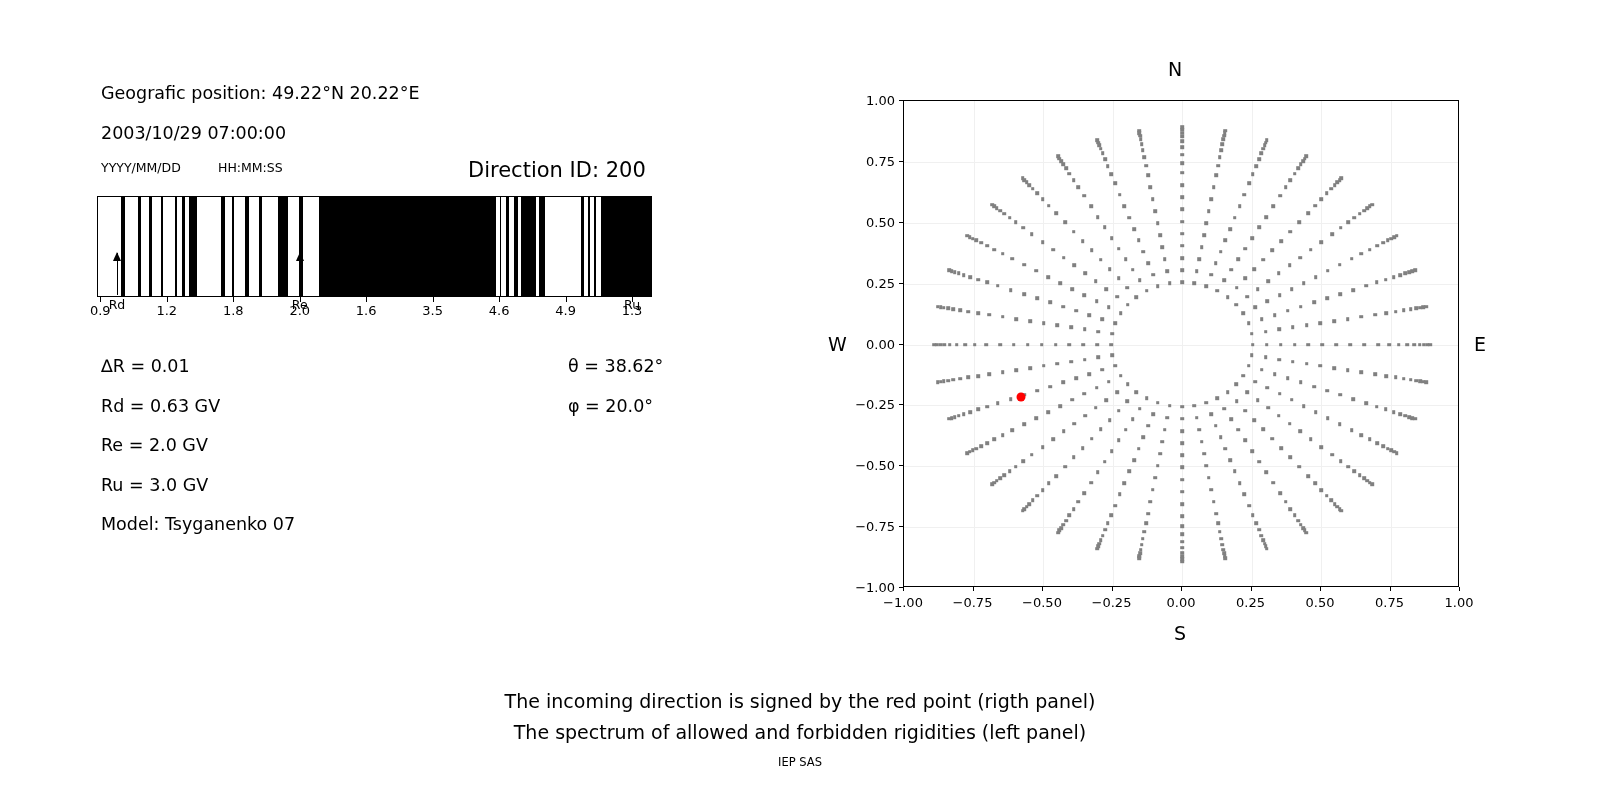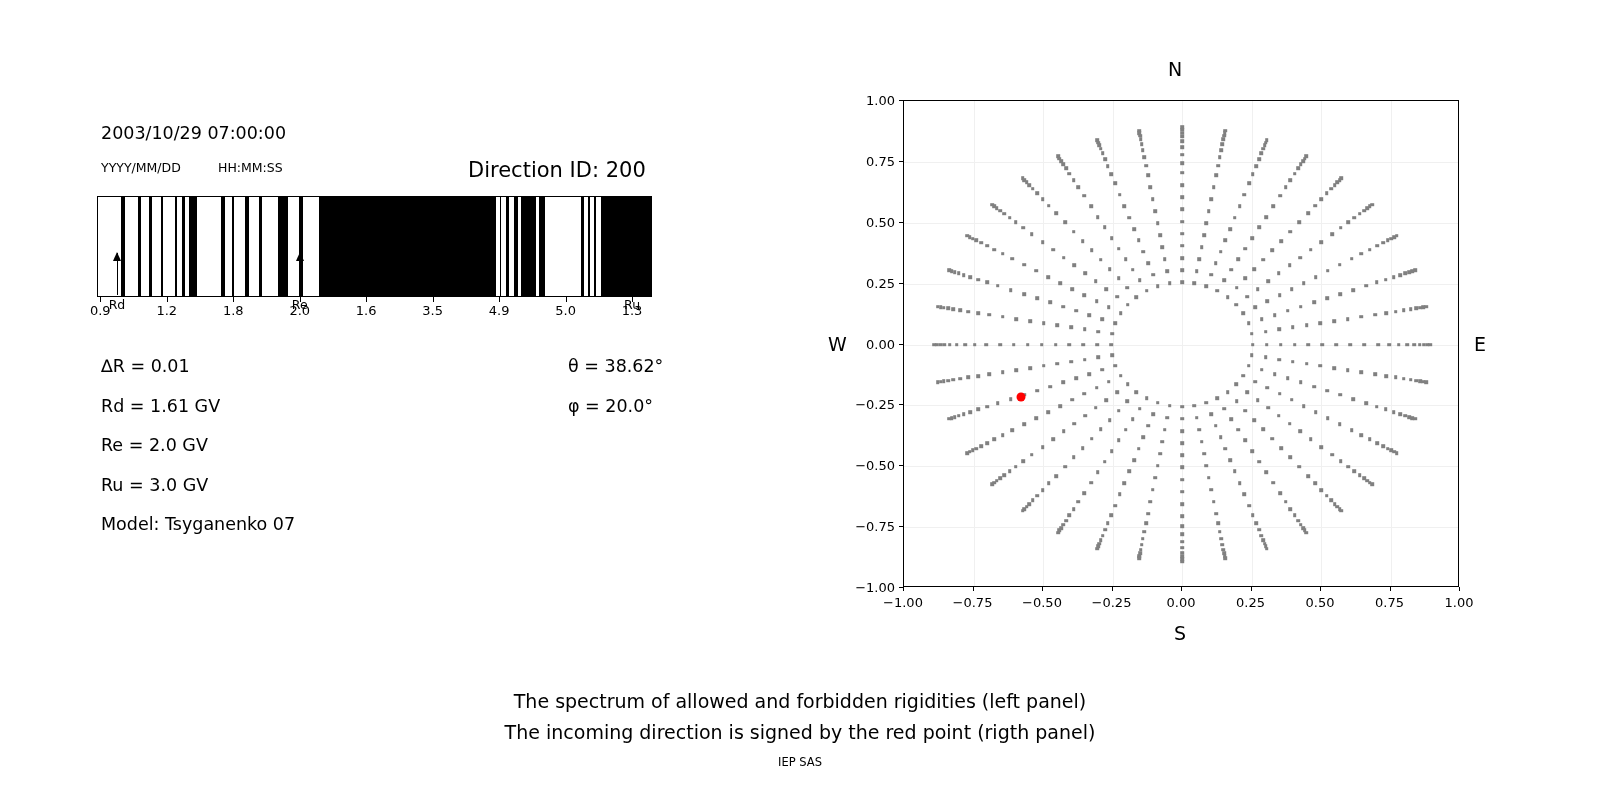--- a/index.html
+++ b/index.html
@@ -188,20 +188,21 @@
     text-align: center;
     font-size: 11.5px;
     color: #000;
   }
 </style>
 </head>
 <body>
 
 <div id="left-panel">
 
+  <div class="txt" id="geo-position">Geografic position: 49.22°N 20.22°E</div>
 
   <div class="txt" id="datetime">2003/10/29 07:00:00</div>
 
   <div class="txt" id="fmt-date">YYYY/MM/DD</div>
 
   <div class="txt" id="fmt-time">HH:MM:SS</div>
 
   <div class="txt" id="direction-id">Direction ID: 200</div>
 
   <div id="spectrum-wrap">
@@ -239,44 +240,44 @@
       <div class="tick-label" style="left: 69.7904px;">1.2</div>
       <div class="tick" style="left: 136.257px;"></div>
       <div class="tick-label" style="left: 136.257px;">1.8</div>
       <div class="tick" style="left: 202.725px;"></div>
       <div class="tick-label" style="left: 202.725px;">2.0</div>
       <div class="tick" style="left: 269.192px;"></div>
       <div class="tick-label" style="left: 269.192px;">1.6</div>
       <div class="tick" style="left: 335.659px;"></div>
       <div class="tick-label" style="left: 335.659px;">3.5</div>
       <div class="tick" style="left: 402.126px;"></div>
-      <div class="tick-label" style="left: 402.126px;">4.9</div>
+      <div class="tick-label" style="left: 402.126px;">4.6</div>
       <div class="tick" style="left: 468.593px;"></div>
-      <div class="tick-label" style="left: 468.593px;">5.0</div>
+      <div class="tick-label" style="left: 468.593px;">4.9</div>
       <div class="tick" style="left: 535.06px;"></div>
       <div class="tick-label" style="left: 535.06px;">1.3</div>
       <div class="marker-arrow" style="left: 19.9401px; top: -44px;">
         <div class="stem"></div>
         <div class="head"></div>
         <div class="mlabel">Rd</div>
       </div>
       <div class="marker-arrow" style="left: 202.725px; top: -44px;">
         <div class="stem"></div>
         <div class="head"></div>
         <div class="mlabel">Re</div>
       </div>
       <div class="marker-arrow" style="left: 535.06px; top: -44px;">
         <div class="stem"></div>
         <div class="head"></div>
         <div class="mlabel">Ru</div>
       </div>
     </div>
 
   <div class="param param-left" style="top:356px">∆R = 0.01</div>
-  <div class="param param-left" style="top:396px">Rd = 1.61 GV</div>
+  <div class="param param-left" style="top:396px">Rd = 0.63 GV</div>
   <div class="param param-left" style="top:435px">Re = 2.0 GV</div>
   <div class="param param-left" style="top:475px">Ru = 3.0 GV</div>
   <div class="param param-left" style="top:514px">Model: Tsyganenko 07</div>
   <div class="param param-right" style="top:356px">θ = 38.62°</div>
   <div class="param param-right" style="top:396px">φ = 20.0°</div>
 </div>
 
 <div id="right-panel">
 
   <div class="compass" id="compass-n" style="left:348px; top:58px;">N</div>
@@ -981,16 +982,16 @@
     <div class="ax-label-y" style="right: 705px; top: 282.625px; width: 60px;">0.25</div>
     <div class="ax-tick y" style="left: 79px; top: 221.75px;"></div>
     <div class="ax-label-y" style="right: 705px; top: 221.75px; width: 60px;">0.50</div>
     <div class="ax-tick y" style="left: 79px; top: 160.875px;"></div>
     <div class="ax-label-y" style="right: 705px; top: 160.875px; width: 60px;">0.75</div>
     <div class="ax-tick y" style="left: 79px; top: 100px;"></div>
     <div class="ax-label-y" style="right: 705px; top: 100px; width: 60px;">1.00</div>
   </div>
 
 <div id="caption-block">
+  <div class="caption-line">The incoming direction is signed by the red point (rigth panel)</div>
   <div class="caption-line">The spectrum of allowed and forbidden rigidities (left panel)</div>
-  <div class="caption-line">The incoming direction is signed by the red point (rigth panel)</div>
 </div>
 <div id="footer-note">IEP SAS</div>
 
 </body></html>

